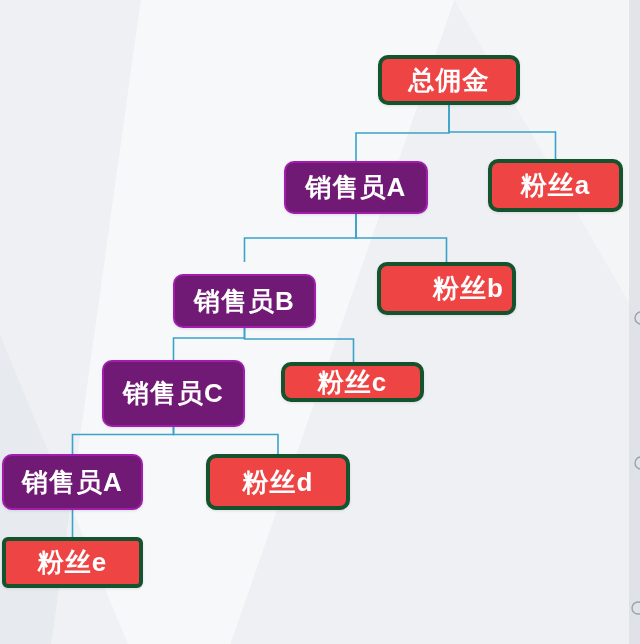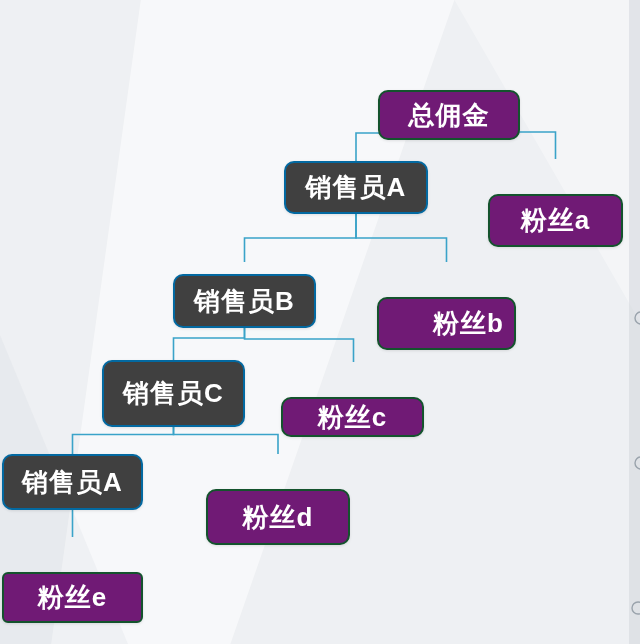--- a/index.html
+++ b/index.html
@@ -48,27 +48,26 @@
     border-radius: 10px;
     color: #ffffff;
     font-weight: bold;
     font-size: 26px;
     letter-spacing: 1px;
     box-sizing: border-box;
     box-shadow: 0 1px 3px rgba(0,0,0,0.10);
     white-space: nowrap;
   }
   .node-commission, .node-fan {
-    background: #701a75;
-    border: 2px solid #14532d;
-    margin-top: 35px;
+    background: #ef4444;
+    border: 4px solid #14532d;
   }
   .node-salesperson {
-    background: #404040;
-    border: 2px solid #0369a1;
+    background: #701a75;
+    border: 2px solid #a21caf;
   }
 </style>
 </head>
 <body>
 
 <div id="canvas">
   <div class="facet facet-1"></div>
   <div class="facet facet-2"></div>
   <div class="facet facet-3"></div>
   <div class="right-strip"></div>

